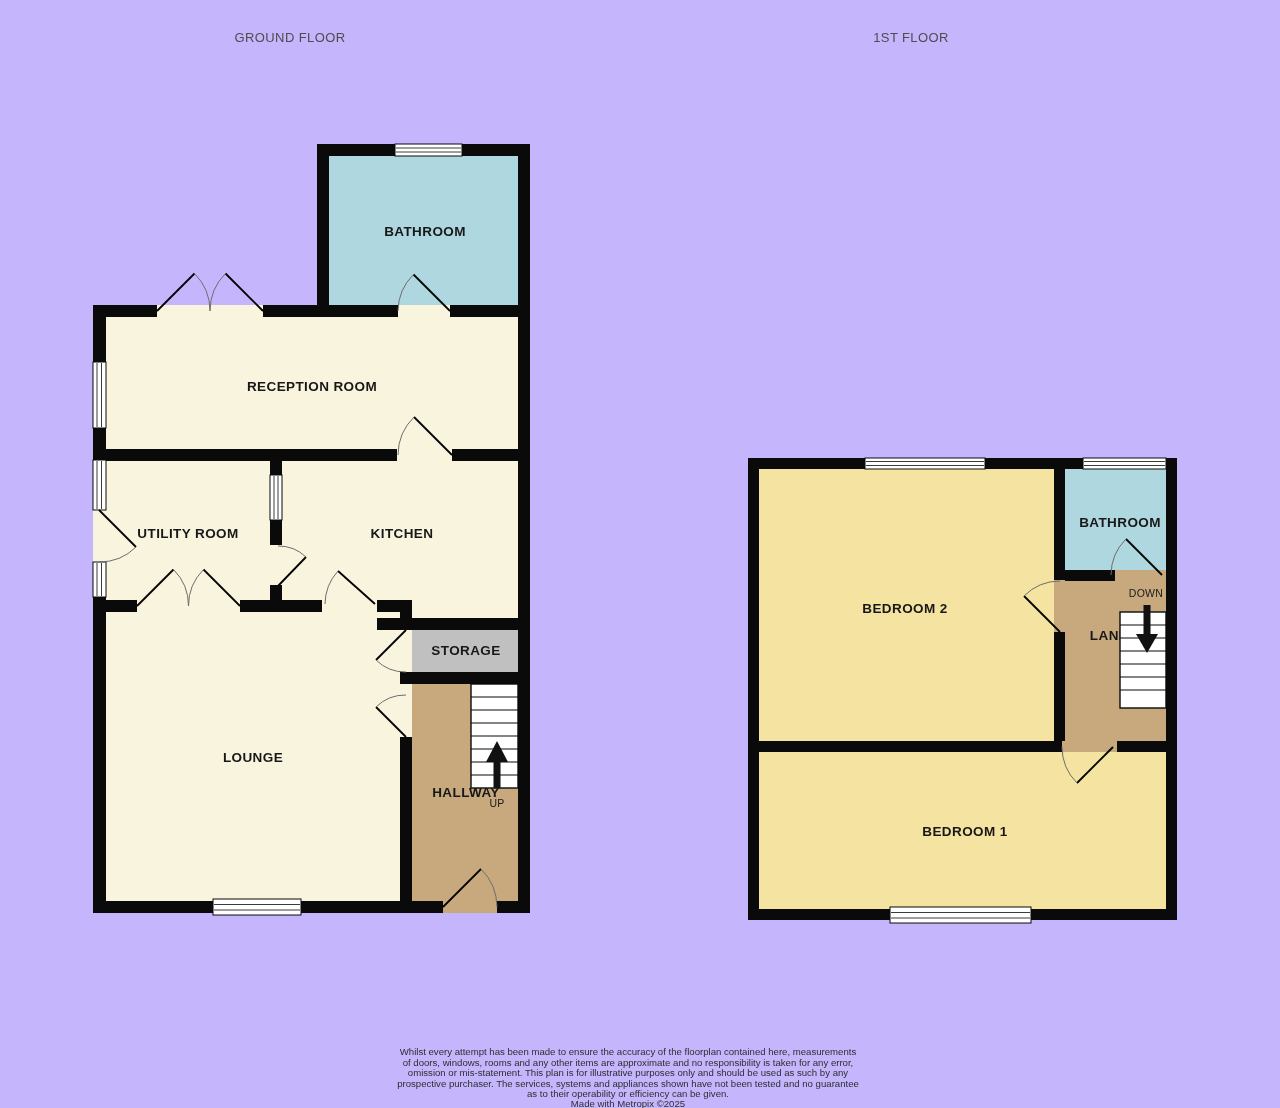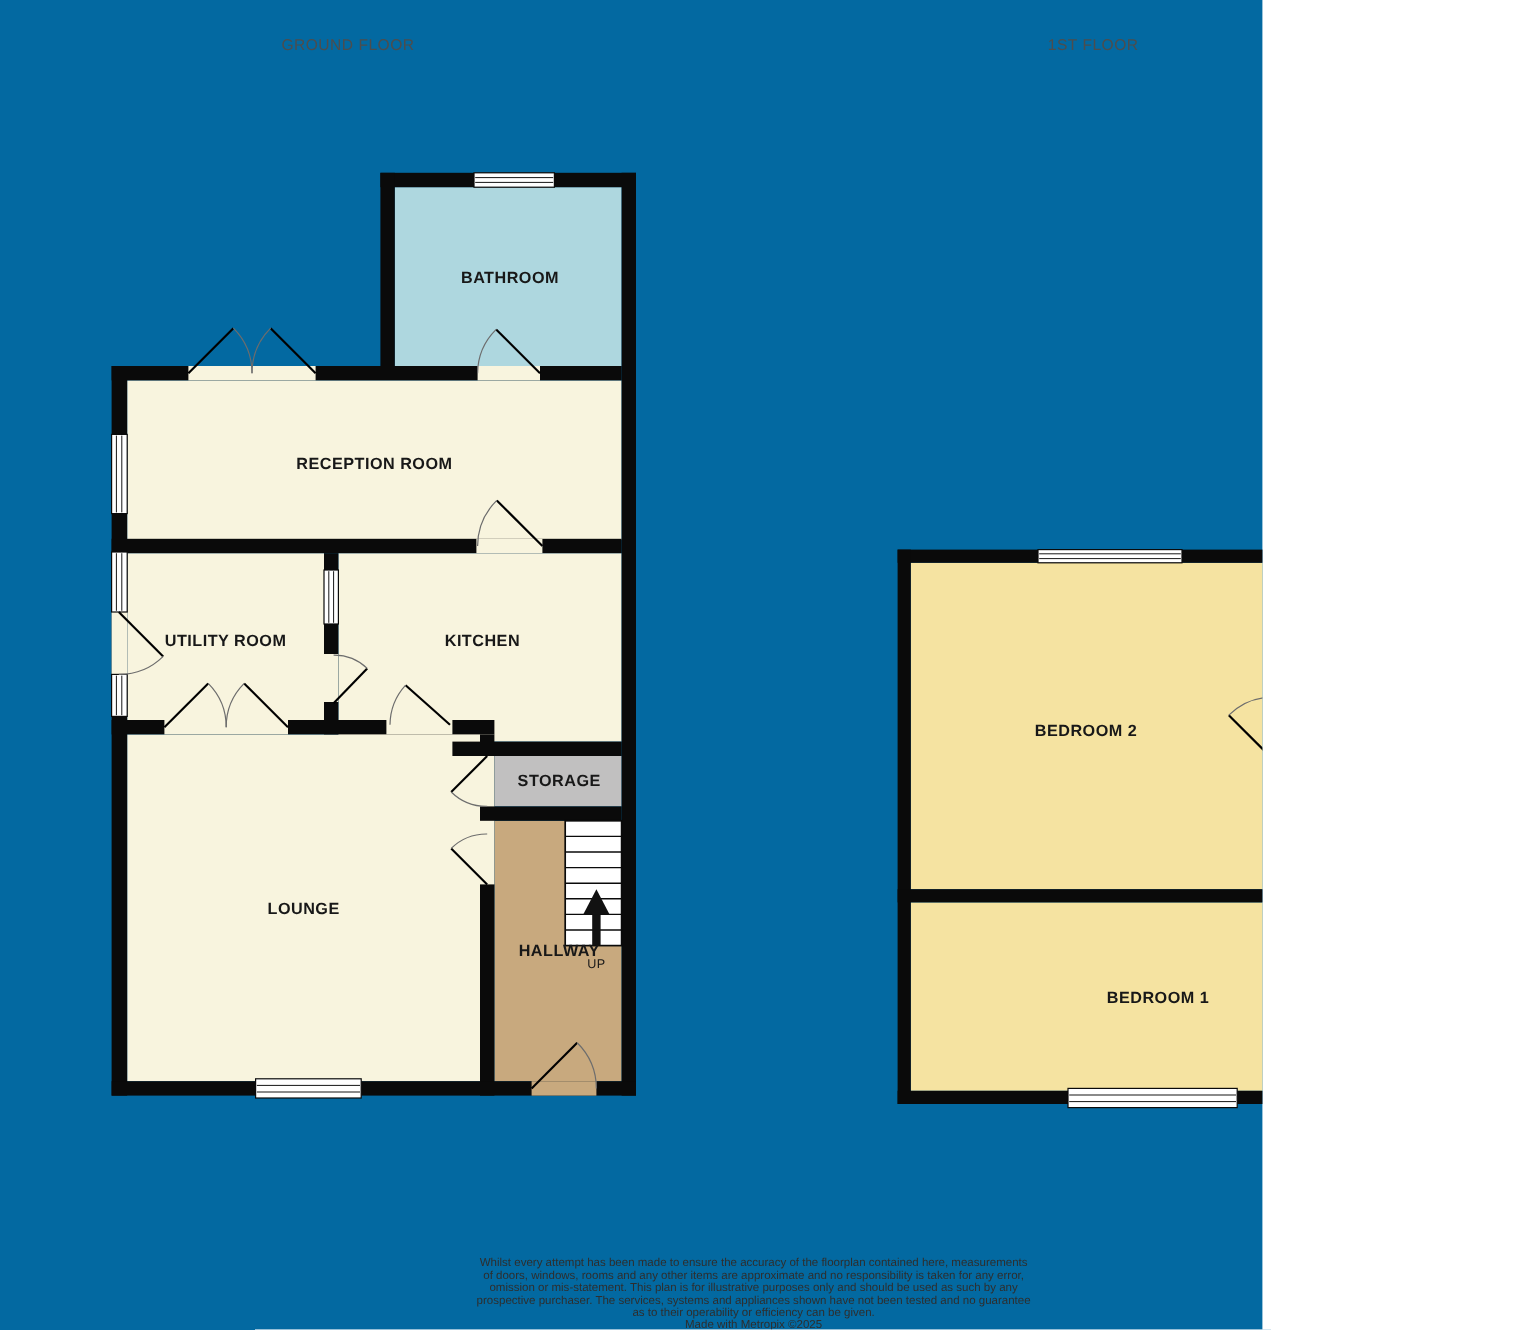--- a/index.html
+++ b/index.html
@@ -1,16 +1,16 @@
 <!DOCTYPE html>
 <html><head>
 <meta charset="utf-8">
 <style>
   html,body{margin:0;padding:0;background:#fff;}
-  .canvas{position:relative;width:1052px;height:1108px;background:#0369a1;overflow:hidden;
+  .canvas{position:relative;width:1280px;height:1108px;background:#c4b5fd;overflow:hidden;
           font-family:"Liberation Sans",sans-serif;}
   svg{position:absolute;left:0;top:0;}
   .wall{fill:#0a0a0a;}
   .win{fill:#ffffff;stroke:#0a0a0a;stroke-width:1;}
   .winline{stroke:#0a0a0a;stroke-width:0.8;}
   .leaf{stroke:#000;stroke-width:1.8;fill:none;}
   .arc{stroke:#6d6d6d;stroke-width:1;fill:none;}
   .stairs{fill:#ffffff;stroke:#0a0a0a;stroke-width:1.4;}
   .tread{stroke:#0a0a0a;stroke-width:1.2;}
   .arrow{fill:#111;}

